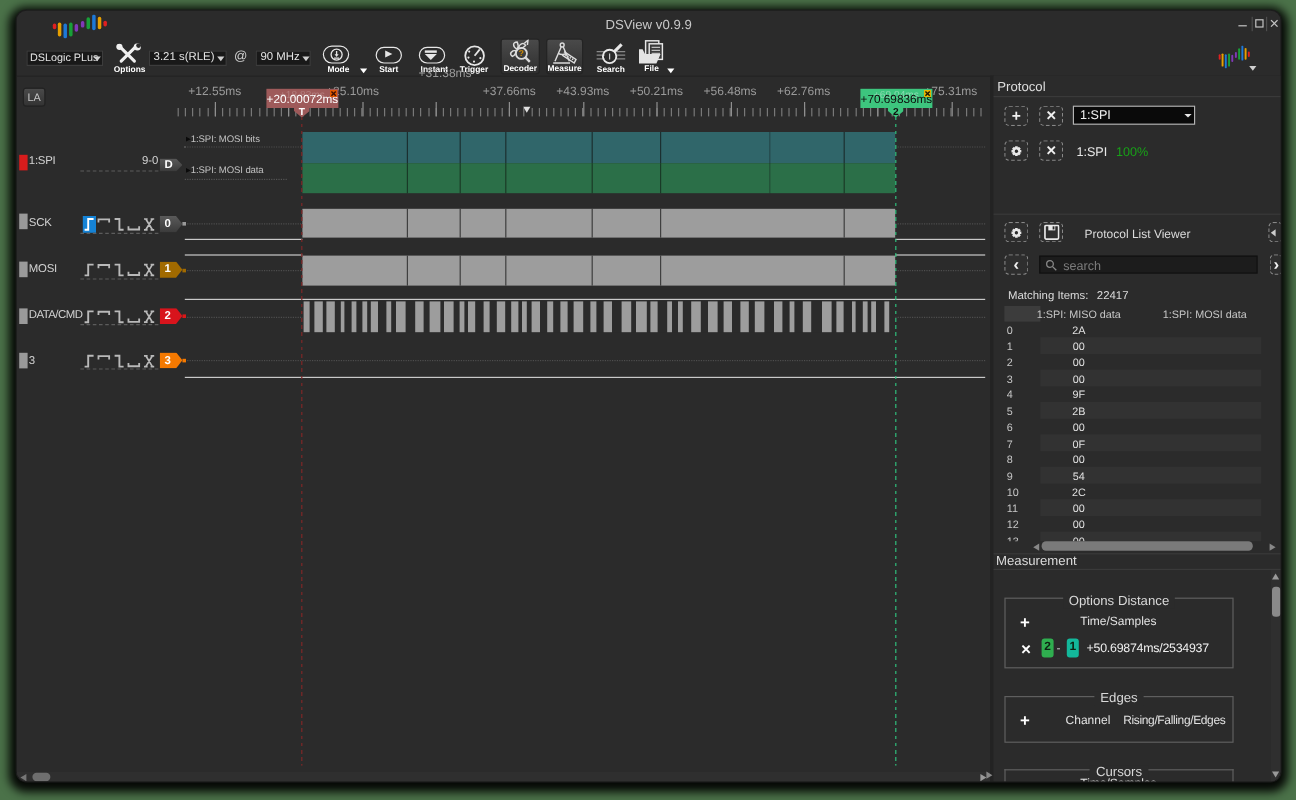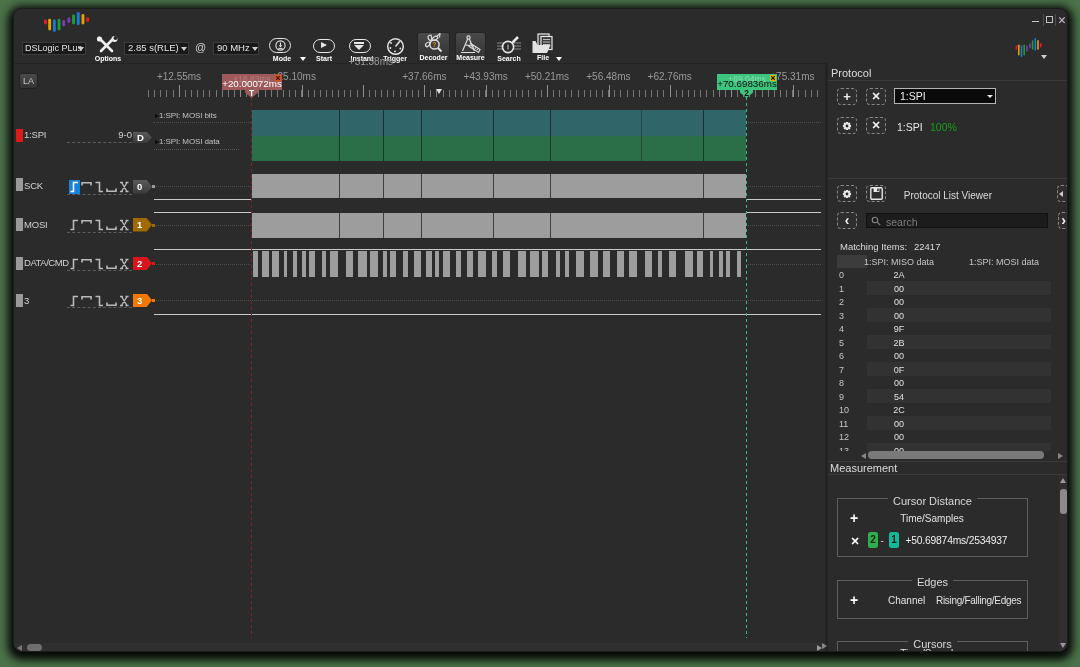--- a/index.html
+++ b/index.html
@@ -16,40 +16,41 @@
       <rect x="5.2" y="6.8" width="2.9" height="11.6" rx="1.4" fill="#e8a000"></rect>
       <rect x="9.9" y="7.6" width="2.9" height="12.4" rx="1.4" fill="#1e78d8"></rect>
       <rect x="14.6" y="6.8" width="2.9" height="11.6" rx="1.4" fill="#18a038"></rect>
       <rect x="19.2" y="8.0" width="2.9" height="6.4" rx="1.4" fill="#8038b8"></rect>
       <rect x="24.4" y="5.6" width="2.9" height="5.4" rx="1.4" fill="#8038b8"></rect>
       <rect x="29.1" y="2.4" width="2.9" height="10.0" rx="1.4" fill="#18a038"></rect>
       <rect x="33.8" y="0.0" width="2.9" height="13.2" rx="1.4" fill="#1e78d8"></rect>
       <rect x="38.5" y="2.0" width="2.9" height="10.4" rx="1.4" fill="#e8a000"></rect>
       <rect x="43.2" y="5.2" width="2.9" height="4.8" rx="1.4" fill="#e02020"></rect>
     </svg>
+    <div style="left:0;top:6px;width:100%;text-align:center;color:#c8c8c8;font-size:11px">DSView v0.9.9</div>
     <div style="left:1018px;top:11.5px;width:7px;height:1.5px;background:#c4c4c4"></div>
     <div style="left:1029px;top:5px;width:1px;height:12px;background:#4e4e4e"></div>
     <div style="left:1032px;top:7px;width:7px;height:7px;border:1.2px solid #c4c4c4"></div>
     <div style="left:1041px;top:5px;width:1px;height:12px;background:#4e4e4e"></div>
     <div style="left:1043px;top:6px;width:10px;height:10px;color:#c4c4c4;font-size:10.5px;text-align:center;line-height:10px">✕</div>
     <div style="left:8px;top:33px;width:64px;height:12.5px;background:#191919;border:1px solid #3c3c3c;color:#e4e4e4;font-size:9px;line-height:10.5px;padding:0 2px;white-space:nowrap;overflow:hidden">DSLogic PLus</div>
     <div style="left:64px;top:37.5px">
       <div class="car"></div>
     </div>
     <svg style="left:80px;top:27px" width="26" height="19" viewBox="0 0 26 19">
 <g stroke="#efefef" stroke-width="2.6" stroke-linecap="round">
         <line x1="5" y1="2" x2="18" y2="15"></line>
         <line x1="20" y1="2" x2="7" y2="15"></line>
       </g>
 <circle cx="5.5" cy="3" r="2.6" fill="#efefef"></circle>
       <circle cx="20.5" cy="3" r="3" fill="#efefef"></circle>
       <circle cx="21.5" cy="2" r="2" fill="#2b2b2b"></circle>
 </svg>
     <div style="left:78px;top:45.5px;width:32px;text-align:center;color:#fff;font-weight:bold;font-size:7px">Options</div>
-    <div style="left:110px;top:33px;width:65px;height:12.5px;background:#191919;border:1px solid #3c3c3c;color:#e4e4e4;font-size:9.5px;line-height:10.5px;padding:0 3px;white-space:nowrap">2.85 s(RLE)</div>
+    <div style="left:110px;top:33px;width:65px;height:12.5px;background:#191919;border:1px solid #3c3c3c;color:#e4e4e4;font-size:9.5px;line-height:10.5px;padding:0 3px;white-space:nowrap">3.21 s(RLE)</div>
     <div style="left:167px;top:37.5px">
       <div class="car"></div>
     </div>
     <div style="left:181px;top:31.5px;color:#cfcfcf;font-size:11px">@</div>
     <div style="left:199px;top:33px;width:46px;height:12.5px;background:#191919;border:1px solid #3c3c3c;color:#e4e4e4;font-size:9.5px;line-height:10.5px;padding:0 3px;white-space:nowrap">90 MHz</div>
     <div style="left:238px;top:37.5px">
       <div class="car"></div>
     </div>
     <div style="left:255px;top:29px;width:22px;height:14.5px;border:1.5px solid #e6e6e6;border-radius:8px">
       <svg style="position:absolute;left:4.5px;top:0.5px" width="11" height="11" viewBox="0 0 11 11">
@@ -612,21 +613,21 @@
     </div>
     <div style="left:847px;top:443.5px;width:0;height:0;border-top:3.5px solid transparent;border-bottom:3.5px solid transparent;border-right:5px solid #888"></div>
     <div style="left:854px;top:442px;width:176px;height:7.5px;background:#7a7a7a;border-radius:3.75px"></div>
     <div style="left:1044px;top:443.5px;width:0;height:0;border-top:3.5px solid transparent;border-bottom:3.5px solid transparent;border-left:5px solid #888"></div>
     <div style="left:814px;top:452px;width:241px;height:1px;background:#3a3a3a"></div>
     <div style="left:816px;top:453px;color:#dcdcdc;font-size:11px">Measurement</div>
     <div style="left:814px;top:464.5px;width:241px;height:1px;background:#3a3a3a"></div>
     <div style="left:823px;top:489px;width:191px;height:59px">
       <div class="fs" style="position:absolute;left:0;top:0;width:100%;height:100%"></div>
     </div>
-    <div style="left:823px;top:481.5px;width:191px;text-align:center"><span class="leg">Cursor Distance</span></div>
+    <div style="left:823px;top:481.5px;width:191px;text-align:center"><span class="leg">Options Distance</span></div>
     <div style="left:833px;top:501px;width:14px;text-align:center;color:#fff;font-size:14px;font-weight:bold">+</div>
     <div style="left:858px;top:504px;width:120px;text-align:center;color:#e2e2e2;font-size:10px">Time/Samples</div>
     <div style="left:834px;top:526px;width:14px;text-align:center;color:#fff;font-size:11px;font-weight:bold">✕</div>
     <div style="left:854px;top:523px;width:10px;height:16px;background:#2fae4f;border-radius:2.5px;color:#0d2212;font-size:10px;font-weight:bold;text-align:center;line-height:16px">2</div>
     <div style="left:866.5px;top:525.5px;color:#cfcfcf;font-size:10px">-</div>
     <div style="left:875px;top:523px;width:10px;height:16px;background:#13b89b;border-radius:2.5px;color:#0d2212;font-size:10px;font-weight:bold;text-align:center;line-height:16px">1</div>
     <div style="left:891.5px;top:526px;color:#f0f0f0;font-size:10.3px;letter-spacing:-0.2px">+50.69874ms/2534937</div>
     <div style="left:823px;top:570.5px;width:191px;height:39px">
       <div class="fs" style="position:absolute;left:0;top:0;width:100%;height:100%"></div>
     </div>

